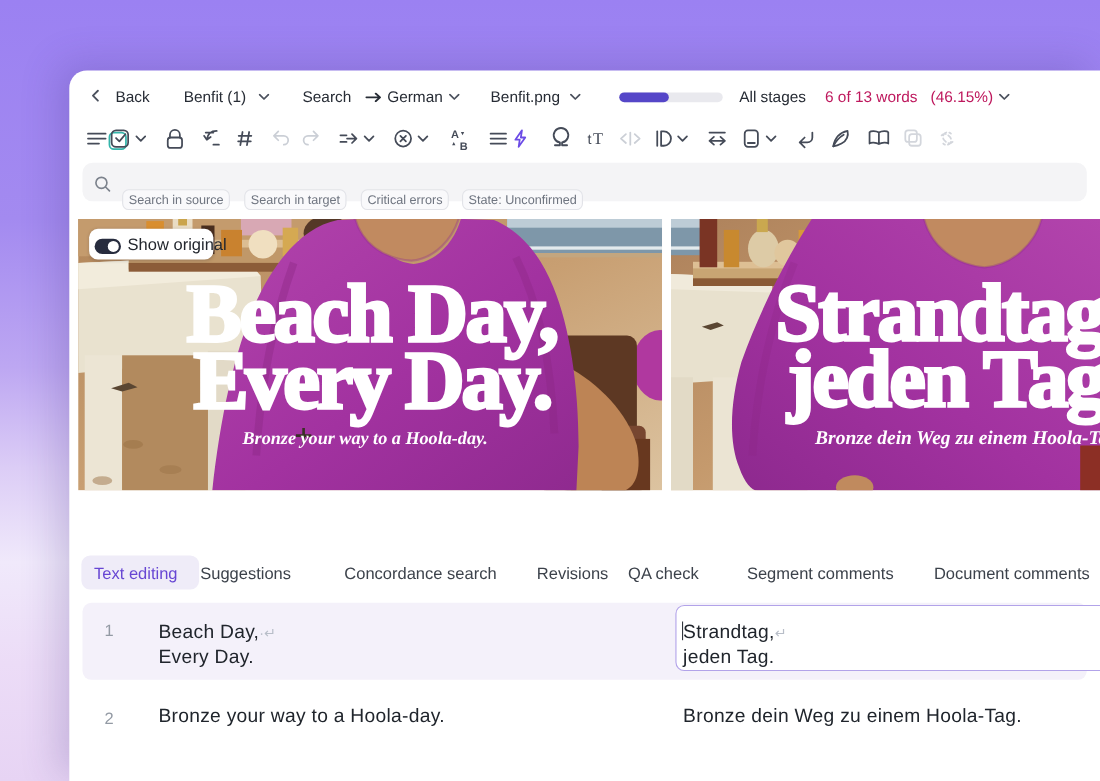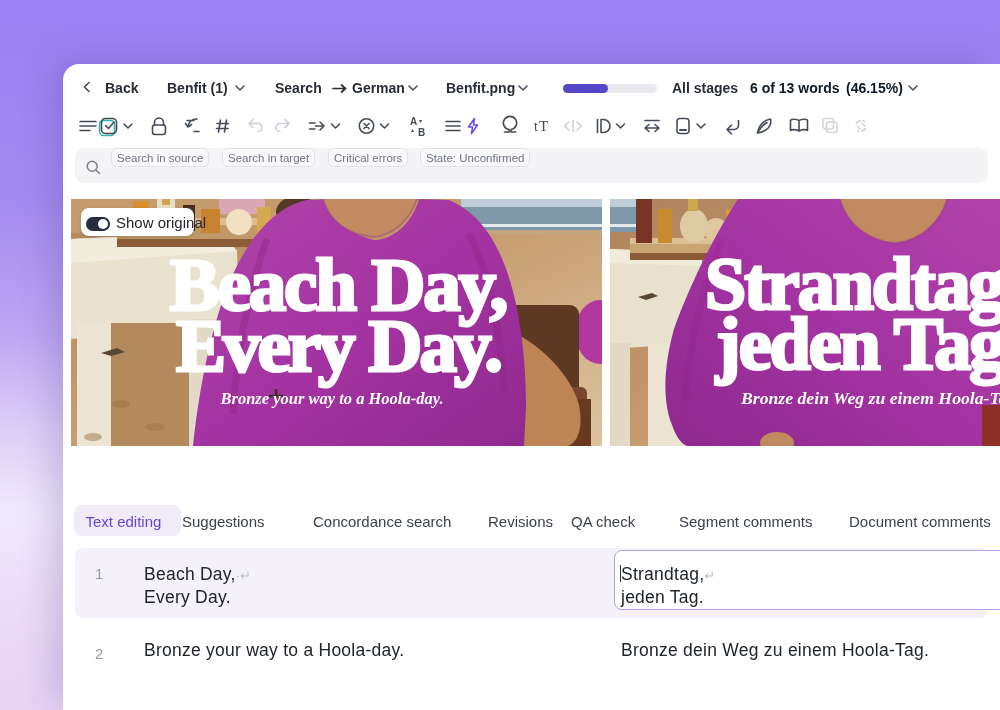--- a/index.html
+++ b/index.html
@@ -1,25 +1,25 @@
 <!DOCTYPE html>
 <html><head><meta charset="utf-8"><style>
 *{margin:0;padding:0;box-sizing:border-box}
 html,body{width:1000px;height:710px;overflow:hidden}
 body{font-family:"Liberation Sans",sans-serif;position:relative;
 background:linear-gradient(180deg,#9b81f2 0%,#a38af0 28%,#bda7f2 47%,#dccdf6 60%,#f0e9fb 72%,#ecdcf7 85%,#e7d4f4 100%)}
 .abs{position:absolute}
 .win{position:absolute;left:63px;top:64px;width:937px;height:646px;background:#fff;border-top-left-radius:16px;box-shadow:-10px -6px 34px rgba(70,50,130,.22)}
-.hdr{position:absolute;font-size:14px;font-weight:bold;color:#272c35;line-height:14px;white-space:nowrap}
-.gray{color:#0f172a;font-weight:bold}
+.hdr{position:absolute;font-size:14px;font-weight:normal;color:#272c35;line-height:14px;white-space:nowrap}
+.gray{color:#be185d;font-weight:normal}
 .chev{position:absolute;width:10px;height:6px}
 .pbar{position:absolute;left:563px;top:84px;width:94px;height:9px;border-radius:5px;background:#e9e9ee}
 .pbar>i{display:block;width:45px;height:9px;border-radius:5px;background:#5546c8}
 .sbar{position:absolute;left:75px;top:148px;width:913px;height:35px;background:#f4f4f6;border-radius:9px}
-.chip{position:absolute;top:148px;height:19px;line-height:19px;border:1px solid #e2e3e8;background:#f9f9fb;border-radius:6px;font-size:11.5px;color:#6f7580;padding:0 5px;white-space:nowrap}
+.chip{position:absolute;top:172px;height:19px;line-height:19px;border:1px solid #e2e3e8;background:#f9f9fb;border-radius:6px;font-size:11.5px;color:#6f7580;padding:0 5px;white-space:nowrap}
 .tab{position:absolute;font-size:15px;font-weight:normal;color:#3c424b;line-height:15px;white-space:nowrap;top:514px}
 .num{position:absolute;font-size:15px;color:#939aa4;line-height:15px}
 .cell{position:absolute;font-size:17.5px;color:#20252c;line-height:20.2px;white-space:pre;letter-spacing:.25px}
 .ret{color:#b8bec8;font-size:13px;letter-spacing:0}
 </style></head><body>
 <div class="win"></div>
 
 <svg class="abs" style="left:82px;top:81px" width="10" height="12" viewBox="0 0 10 12">
     <path d="M7 1.5 L2.5 6 L7 10.5" fill="none" stroke="#4b515d" stroke-width="1.7" stroke-linecap="round" stroke-linejoin="round"></path>
   </svg>

